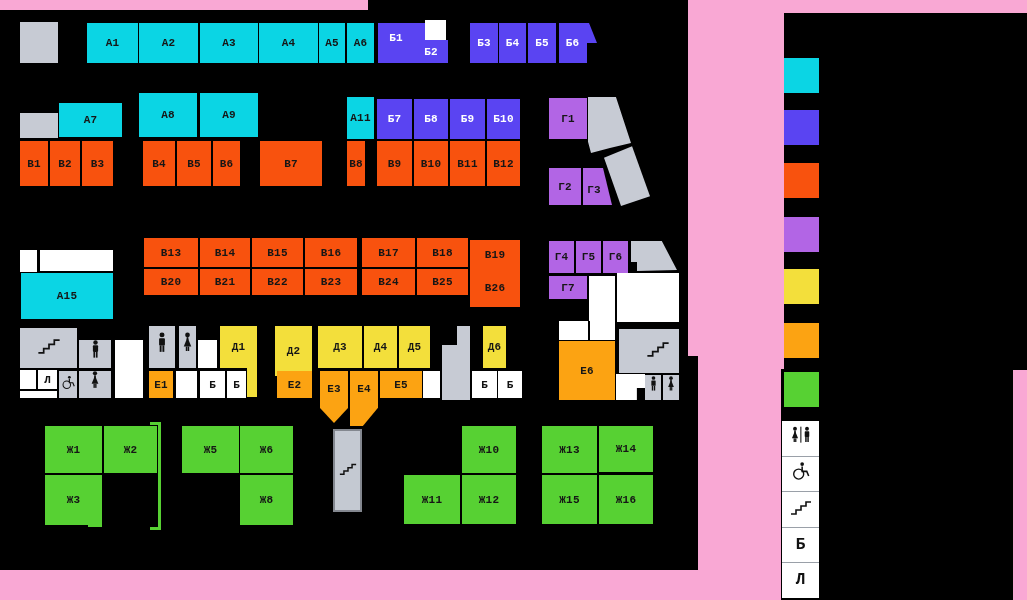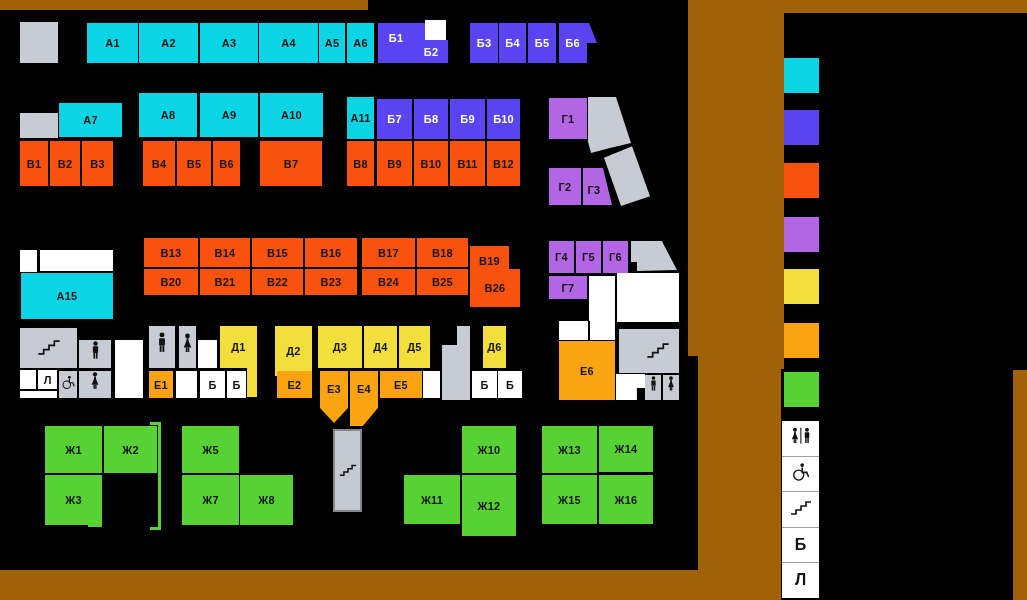--- a/index.html
+++ b/index.html
@@ -1,17 +1,17 @@
 <!DOCTYPE html>
 <html><head>
 <meta charset="utf-8">
 <style>
   html,body{margin:0;padding:0;background:#fff}
-  #stage{position:relative;width:1027px;height:600px;background:#a16207;
-         font-family:Liberation Sans, sans-serif;overflow:hidden}
+  #stage{position:relative;width:1027px;height:600px;background:#f9a8d4;
+         font-family:Liberation Mono, monospace;overflow:hidden}
   .blk{position:absolute;background:#000}
   .wh{position:absolute;background:#fff}
   .gray{position:absolute;background:#C7CBD4}
   .u{position:absolute;display:flex;align-items:center;justify-content:center;
      font-size:11px;font-weight:700;color:#161616;letter-spacing:.2px;box-sizing:border-box}
   .c  {background:#0BD5E4}
   .p  {background:#5A44F2;color:#fff}
   .r  {background:#F8520E}
   .am {background:#B265E5}
   .y  {background:#F3DF3B}
@@ -54,21 +54,20 @@
 
   <div class="u c" style="left:87px;top:23px;width:51px;height:40px">А1</div>
   <div class="u c" style="left:139px;top:23px;width:59px;height:40px">А2</div>
   <div class="u c" style="left:200px;top:23px;width:58px;height:40px">А3</div>
   <div class="u c" style="left:259px;top:23px;width:59px;height:40px">А4</div>
   <div class="u c" style="left:319px;top:23px;width:26px;height:40px">А5</div>
   <div class="u c" style="left:347px;top:23px;width:27px;height:40px">А6</div>
   <div class="u c" style="left:59px;top:103px;width:63px;height:34px">А7</div>
   <div class="u c" style="left:139px;top:93px;width:58px;height:44px">А8</div>
   <div class="u c" style="left:200px;top:93px;width:58px;height:44px">А9</div>
-  <div class="u c" style="left:260px;top:93px;width:63px;height:44px">А10</div>
   <div class="u c" style="left:347px;top:97px;width:27px;height:42px">А11</div>
   <div class="u c" style="left:21px;top:273px;width:92px;height:46px">А15</div>
 
   <div class="u p" style="left:378px;top:23px;width:47px;height:40px;clip-path:polygon(0 0,100% 0,100% 42.5%,76.6% 42.5%,76.6% 100%,0 100%);padding:0 11px 10px 0">Б1</div>
   <div class="u p" style="left:414px;top:40px;width:34px;height:23px">Б2</div>
   <div class="u p" style="left:470px;top:23px;width:28px;height:40px">Б3</div>
   <div class="u p" style="left:499px;top:23px;width:27px;height:40px">Б4</div>
   <div class="u p" style="left:528px;top:23px;width:28px;height:40px">Б5</div>
   <div class="u p" style="left:559px;top:23px;width:38px;height:40px;clip-path:polygon(0 0,79% 0,100% 50%,73.7% 50%,73.7% 100%,0 100%);padding-right:11px">Б6</div>
   <div class="u p" style="left:377px;top:99px;width:35px;height:40px">Б7</div>
@@ -76,32 +75,32 @@
   <div class="u p" style="left:450px;top:99px;width:35px;height:40px">Б9</div>
   <div class="u p" style="left:487px;top:99px;width:33px;height:40px">Б10</div>
 
   <div class="u r" style="left:20px;top:141px;width:28px;height:45px">В1</div>
   <div class="u r" style="left:50px;top:141px;width:30px;height:45px">В2</div>
   <div class="u r" style="left:82px;top:141px;width:31px;height:45px">В3</div>
   <div class="u r" style="left:143px;top:141px;width:32px;height:45px">В4</div>
   <div class="u r" style="left:177px;top:141px;width:34px;height:45px">В5</div>
   <div class="u r" style="left:213px;top:141px;width:27px;height:45px">В6</div>
   <div class="u r" style="left:260px;top:141px;width:62px;height:45px">В7</div>
-  <div class="u r" style="left:347px;top:141px;width:27px;height:45px">В8</div>
+  <div class="u r" style="left:347px;top:141px;width:18px;height:45px">В8</div>
   <div class="u r" style="left:377px;top:141px;width:35px;height:45px">В9</div>
   <div class="u r" style="left:414px;top:141px;width:34px;height:45px">В10</div>
   <div class="u r" style="left:450px;top:141px;width:35px;height:45px">В11</div>
   <div class="u r" style="left:487px;top:141px;width:33px;height:45px">В12</div>
   <div class="u r" style="left:144px;top:238px;width:54px;height:29px">В13</div>
   <div class="u r" style="left:200px;top:238px;width:50px;height:29px">В14</div>
   <div class="u r" style="left:252px;top:238px;width:51px;height:29px">В15</div>
   <div class="u r" style="left:305px;top:238px;width:52px;height:29px">В16</div>
   <div class="u r" style="left:362px;top:238px;width:53px;height:29px">В17</div>
   <div class="u r" style="left:417px;top:238px;width:51px;height:29px">В18</div>
-  <div class="u r" style="left:470px;top:246px;width:39px;height:29px">В19</div>
+  <div class="u r" style="left:470px;top:240px;width:50px;height:29px">В19</div>
   <div class="u r" style="left:144px;top:269px;width:54px;height:26px">В20</div>
   <div class="u r" style="left:200px;top:269px;width:50px;height:26px">В21</div>
   <div class="u r" style="left:252px;top:269px;width:51px;height:26px">В22</div>
   <div class="u r" style="left:305px;top:269px;width:52px;height:26px">В23</div>
   <div class="u r" style="left:362px;top:269px;width:53px;height:26px">В24</div>
   <div class="u r" style="left:417px;top:269px;width:51px;height:26px">В25</div>
   <div class="u r" style="left:470px;top:269px;width:50px;height:38px">В26</div>
 
   <div class="u am" style="left:549px;top:98px;width:38px;height:41px">Г1</div>
   <div class="u am" style="left:549px;top:168px;width:32px;height:37px">Г2</div>
@@ -122,25 +121,25 @@
   <div class="u o" style="left:277px;top:371px;width:35px;height:27px">Е2</div>
   <div class="u o" style="left:320px;top:371px;width:28px;height:56px;clip-path:polygon(0 0,100% 0,100% 66%,50% 93%,0 66%);padding-bottom:20px">Е3</div>
   <div class="u o" style="left:350px;top:371px;width:28px;height:55px;clip-path:polygon(0 0,100% 0,100% 67%,46% 100%,0 100%);padding-bottom:19px">Е4</div>
   <div class="u o" style="left:380px;top:371px;width:42px;height:27px">Е5</div>
   <div class="u o" style="left:559px;top:341px;width:56px;height:59px">Е6</div>
 
   <div class="u g" style="left:45px;top:426px;width:57px;height:47px">Ж1</div>
   <div class="u g" style="left:104px;top:426px;width:53px;height:47px">Ж2</div>
   <div class="u g" style="left:45px;top:475px;width:57px;height:50px">Ж3</div>
   <div class="u g" style="left:182px;top:426px;width:57px;height:47px">Ж5</div>
-  <div class="u g" style="left:182px;top:475px;width:57px;height:50px">Ж7</div>
+  <div class="u g" style="left:240px;top:426px;width:53px;height:47px">Ж6</div>
   <div class="u g" style="left:240px;top:475px;width:53px;height:50px">Ж8</div>
   <div class="u g" style="left:462px;top:426px;width:54px;height:47px">Ж10</div>
   <div class="u g" style="left:404px;top:475px;width:56px;height:49px">Ж11</div>
-  <div class="u g" style="left:462px;top:475px;width:54px;height:61px">Ж12</div>
+  <div class="u g" style="left:462px;top:475px;width:54px;height:49px">Ж12</div>
   <div class="u g" style="left:542px;top:426px;width:55px;height:47px">Ж13</div>
   <div class="u g" style="left:599px;top:426px;width:54px;height:46px">Ж14</div>
   <div class="u g" style="left:542px;top:475px;width:55px;height:49px">Ж15</div>
   <div class="u g" style="left:599px;top:475px;width:54px;height:49px">Ж16</div>
 
   <div class="bracket" style="left:150px;top:422px;width:8px;height:102px"></div>
   <div style="position:absolute;left:88px;top:525px;width:14px;height:2px;background:#57D133"></div>
 
   <div class="gray ic" style="left:20px;top:328px;width:57px;height:40px">
     <span><svg width="26" height="17" viewBox="0 0 22 16" fill="none" stroke="#111" stroke-width="1.6">

